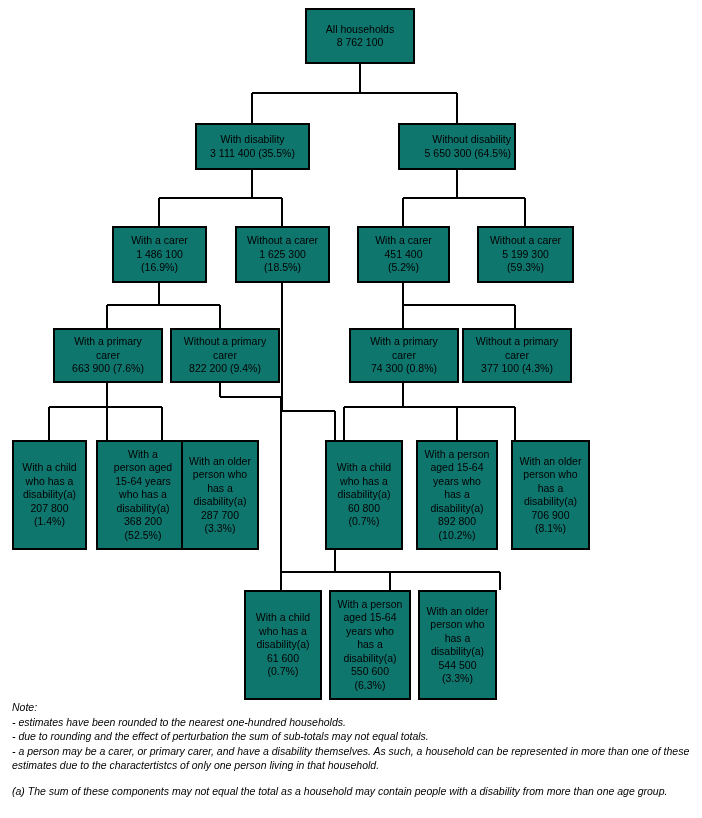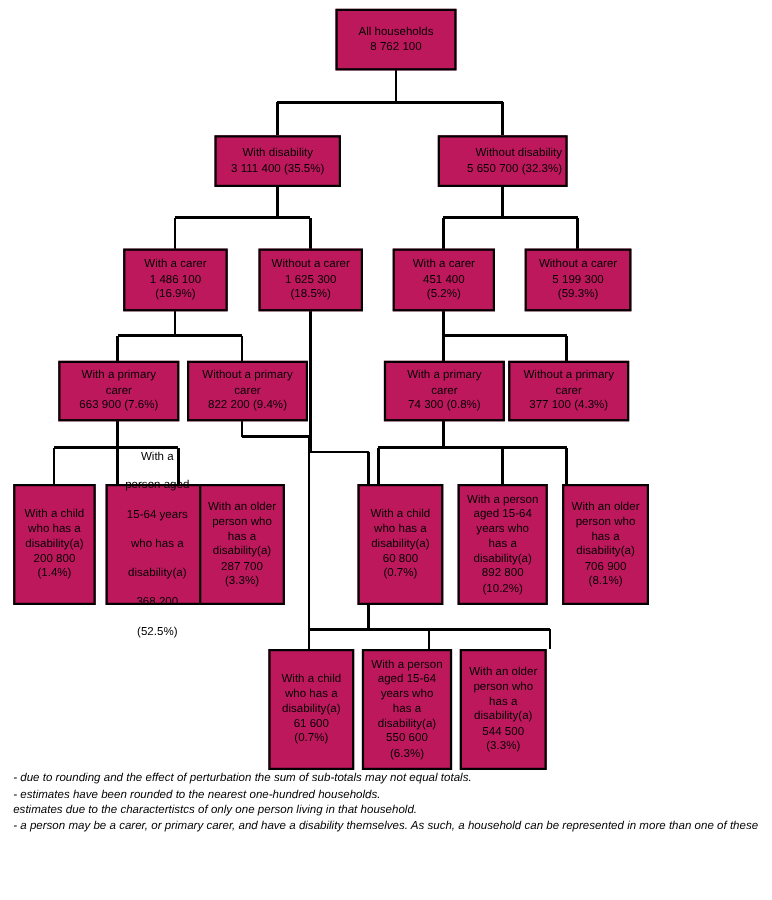--- a/index.html
+++ b/index.html
@@ -25,21 +25,21 @@
     position: absolute;
     left: 0; top: 0;
     width: 702px;
     height: 700px;
     pointer-events: none;
   }
   .node {
     position: absolute;
     box-sizing: border-box;
     border: 2px solid #000000;
-    background: #be185d;
+    background: #0f766e;
     display: flex;
     flex-direction: column;
     align-items: center;
     justify-content: center;
     text-align: center;
     font-size: 10.5px;
     line-height: 13.5px;
     padding: 2px 3px;
     z-index: 2;
   }
@@ -124,21 +124,21 @@
     <span class="ln">8 762 100</span>
   </div>
 
   <div class="node" style="left:195px; top:123px; width:115px; height:47px;">
     <span class="ln">With disability</span>
     <span class="ln">3 111 400 (35.5%)</span>
   </div>
 
   <div class="node" style="left:398px; top:123px; width:118px; height:47px;align-items:flex-end;">
     <span class="ln">Without disability</span>
-    <span class="ln">5 650 700 (32.3%)</span>
+    <span class="ln">5 650 300 (64.5%)</span>
   </div>
 
   <div class="node" style="left:112px; top:226px; width:95px; height:57px;">
     <span class="ln">With a carer</span>
     <span class="ln">1 486 100</span>
     <span class="ln">(16.9%)</span>
   </div>
 
   <div class="node" style="left:235px; top:226px; width:95px; height:57px;">
     <span class="ln">Without a carer</span>
@@ -179,25 +179,25 @@
   <div class="node" style="left:462px; top:328px; width:110px; height:55px;">
     <span class="ln">Without a primary</span>
     <span class="ln">carer</span>
     <span class="ln">377 100 (4.3%)</span>
   </div>
 
   <div class="node" style="left:12px; top:440px; width:75px; height:110px;">
     <span class="ln">With a child</span>
     <span class="ln">who has a</span>
     <span class="ln">disability(a)</span>
-    <span class="ln">200 800</span>
+    <span class="ln">207 800</span>
     <span class="ln">(1.4%)</span>
   </div>
 
-  <div class="node" style="left:96px; top:440px; width:94px; height:110px;gap:13px;">
+  <div class="node" style="left:96px; top:440px; width:94px; height:110px;">
     <span class="ln">With a</span>
     <span class="ln">person aged</span>
     <span class="ln">15-64 years</span>
     <span class="ln">who has a</span>
     <span class="ln">disability(a)</span>
     <span class="ln">368 200</span>
     <span class="ln">(52.5%)</span>
   </div>
 
   <div class="node" style="left:181px; top:440px; width:78px; height:110px;">
@@ -259,18 +259,20 @@
     <span class="ln">person who</span>
     <span class="ln">has a</span>
     <span class="ln">disability(a)</span>
     <span class="ln">544 500</span>
     <span class="ln">(3.3%)</span>
   </div>
 
 </div>
 
 <div id="notes">
+  <span class="nline">Note:</span>
+  <span class="nline">- estimates have been rounded to the nearest one-hundred households.</span>
   <span class="nline">- due to rounding and the effect of perturbation the sum of sub-totals may not equal totals.</span>
-  <span class="nline">- estimates have been rounded to the nearest one-hundred households.</span>
+  <span class="nline">- a person may be a carer, or primary carer, and have a disability themselves. As such, a household can be represented in more than one of these</span>
   <span class="nline">estimates due to the charactertistcs of only one person living in that household.</span>
-  <span class="nline">- a person may be a carer, or primary carer, and have a disability themselves. As such, a household can be represented in more than one of these</span>
   <span class="gap"></span>
+  <span class="nline">(a) The sum of these components may not equal the total as a household may contain people with a disability from more than one age group.</span>
 </div>
 
 </body></html>

